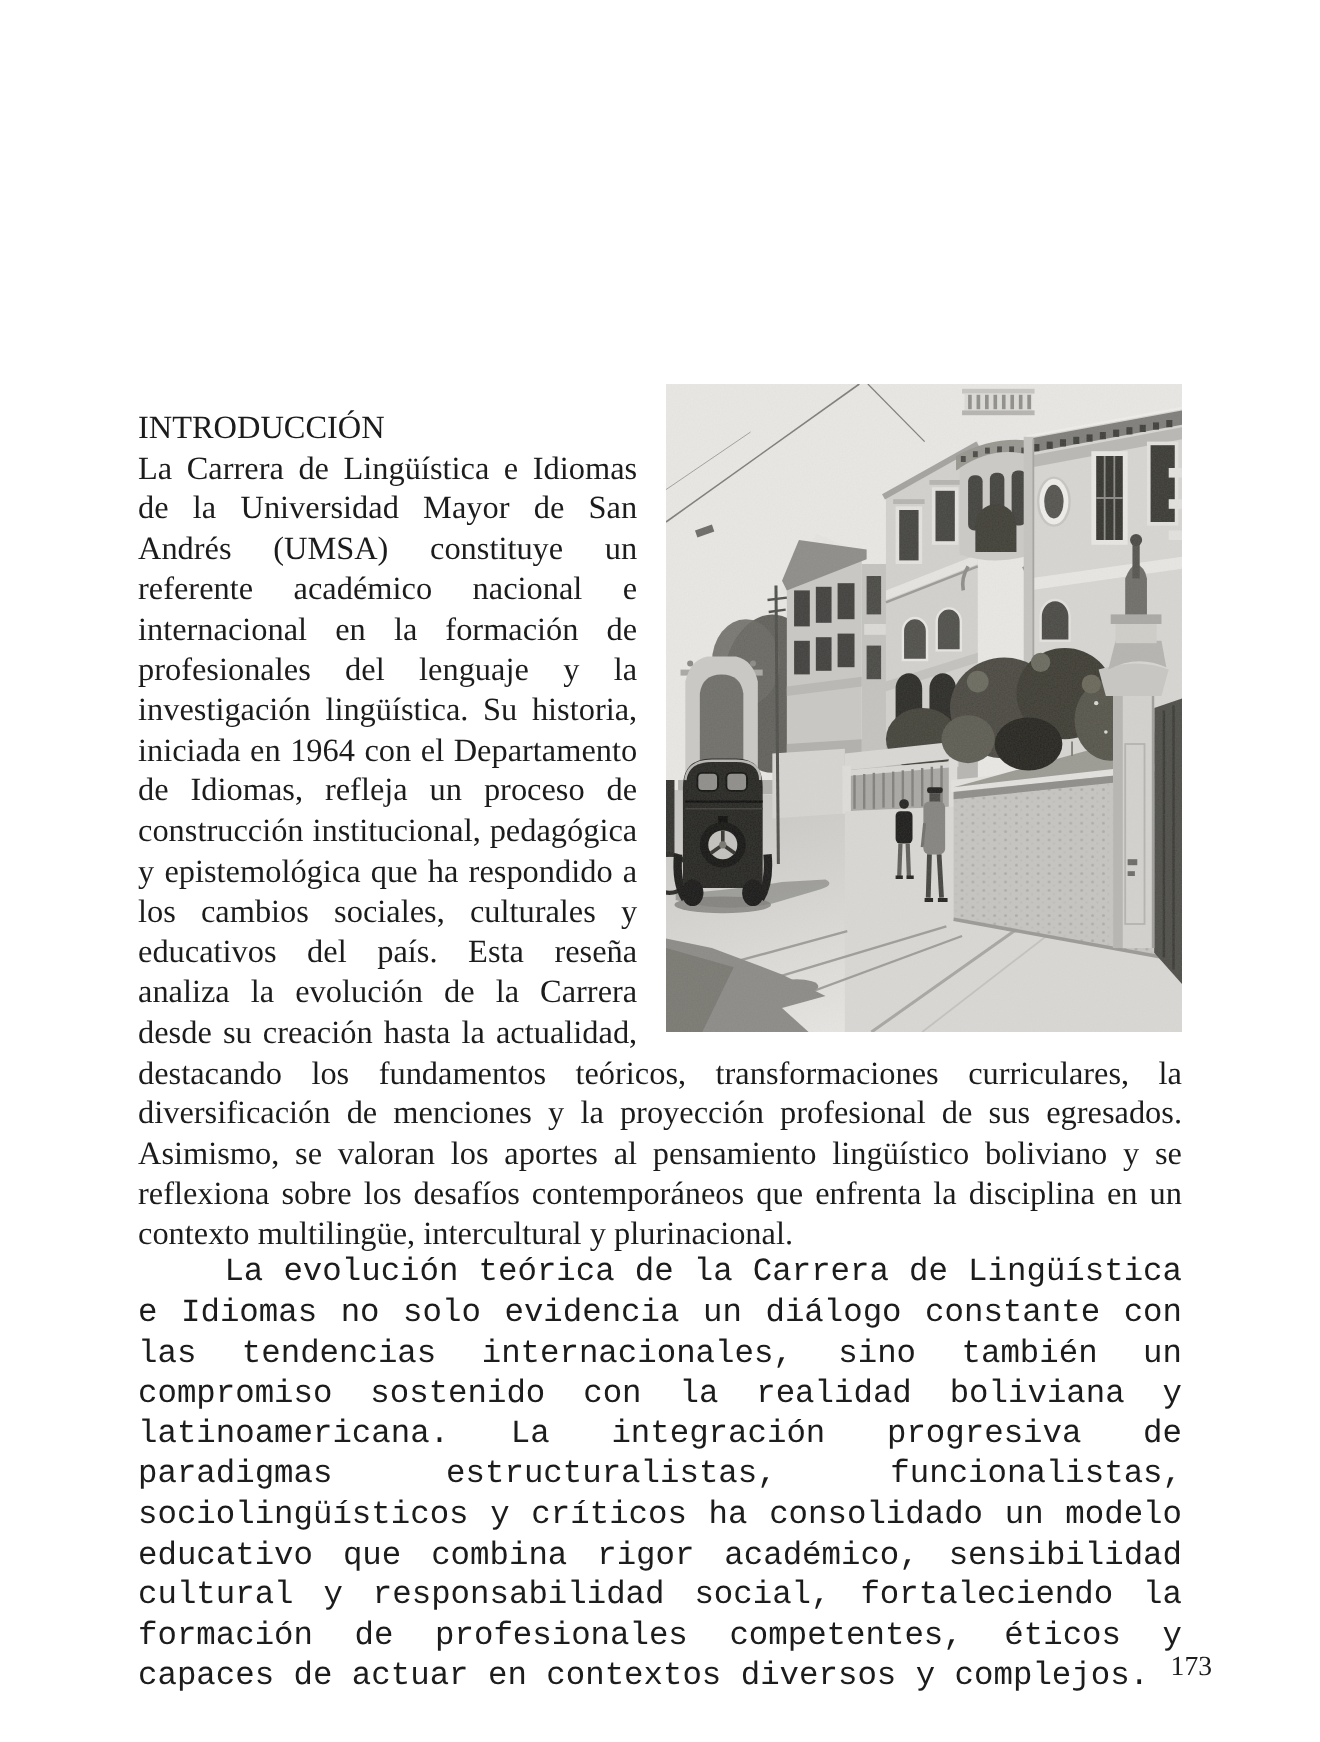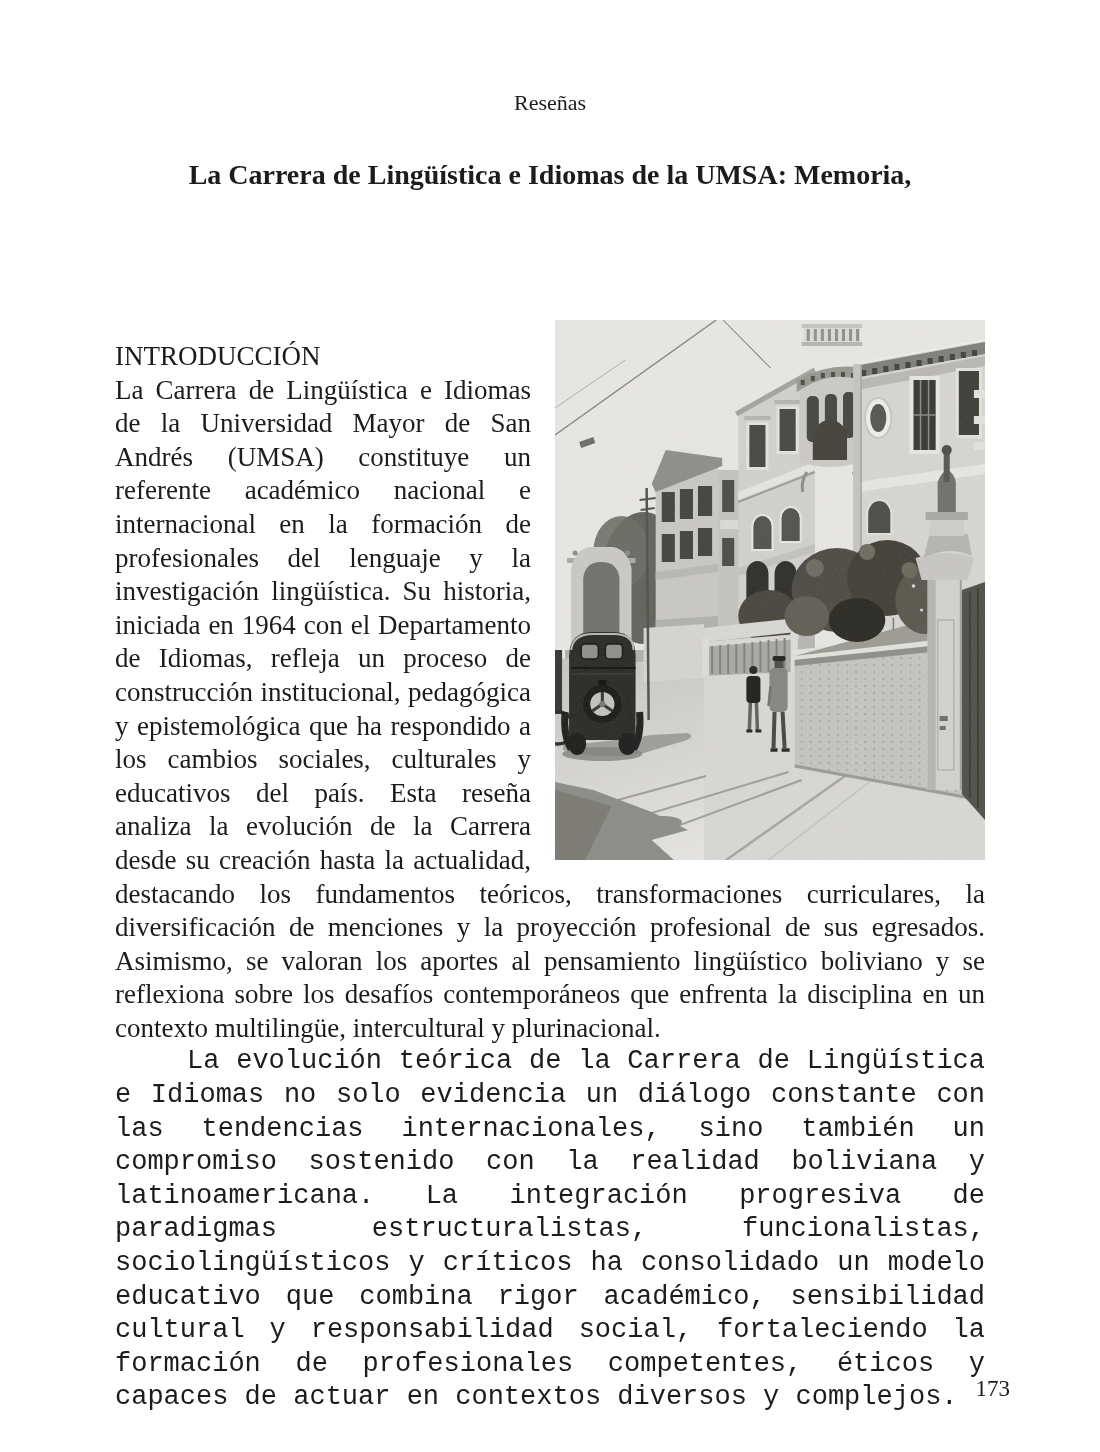--- a/index.html
+++ b/index.html
@@ -36,24 +36,23 @@
   .page-number{
     position:absolute;top:1376px;right:90px;
     font-size:23px;line-height:26px;
   }
 </style>
 </head>
 <body>
 
 <div class="page">
 
-  <div class="journal-header">Reseñas</div>
 
   <div class="article-title">
-    <span>La Carrera de Lingüística e Idiomas de la UMSA: Memoria,</span><br>
+    <br>
   </div>
 
   <div class="content">
 
     <div class="photo-float">
       <svg viewBox="0 0 427 540" preserveAspectRatio="none" xmlns="http://www.w3.org/2000/svg">
         <defs>
           <linearGradient id="road" x1="0" y1="0" x2="0.6" y2="1">
             <stop offset="0" stop-color="#c6c5c2"></stop>
               <stop offset="1" stop-color="#eceae7"></stop>

